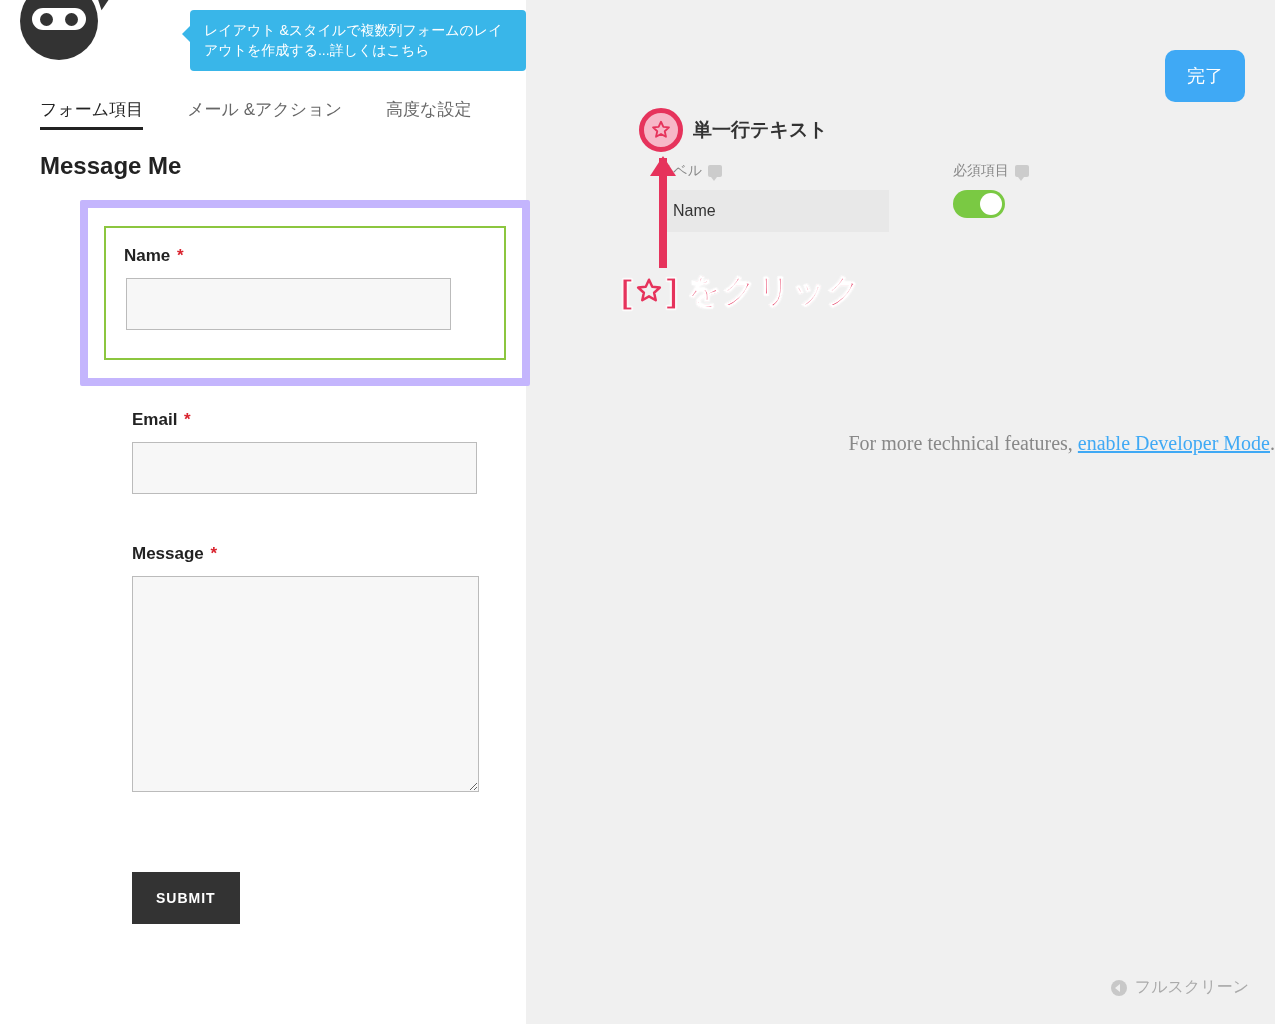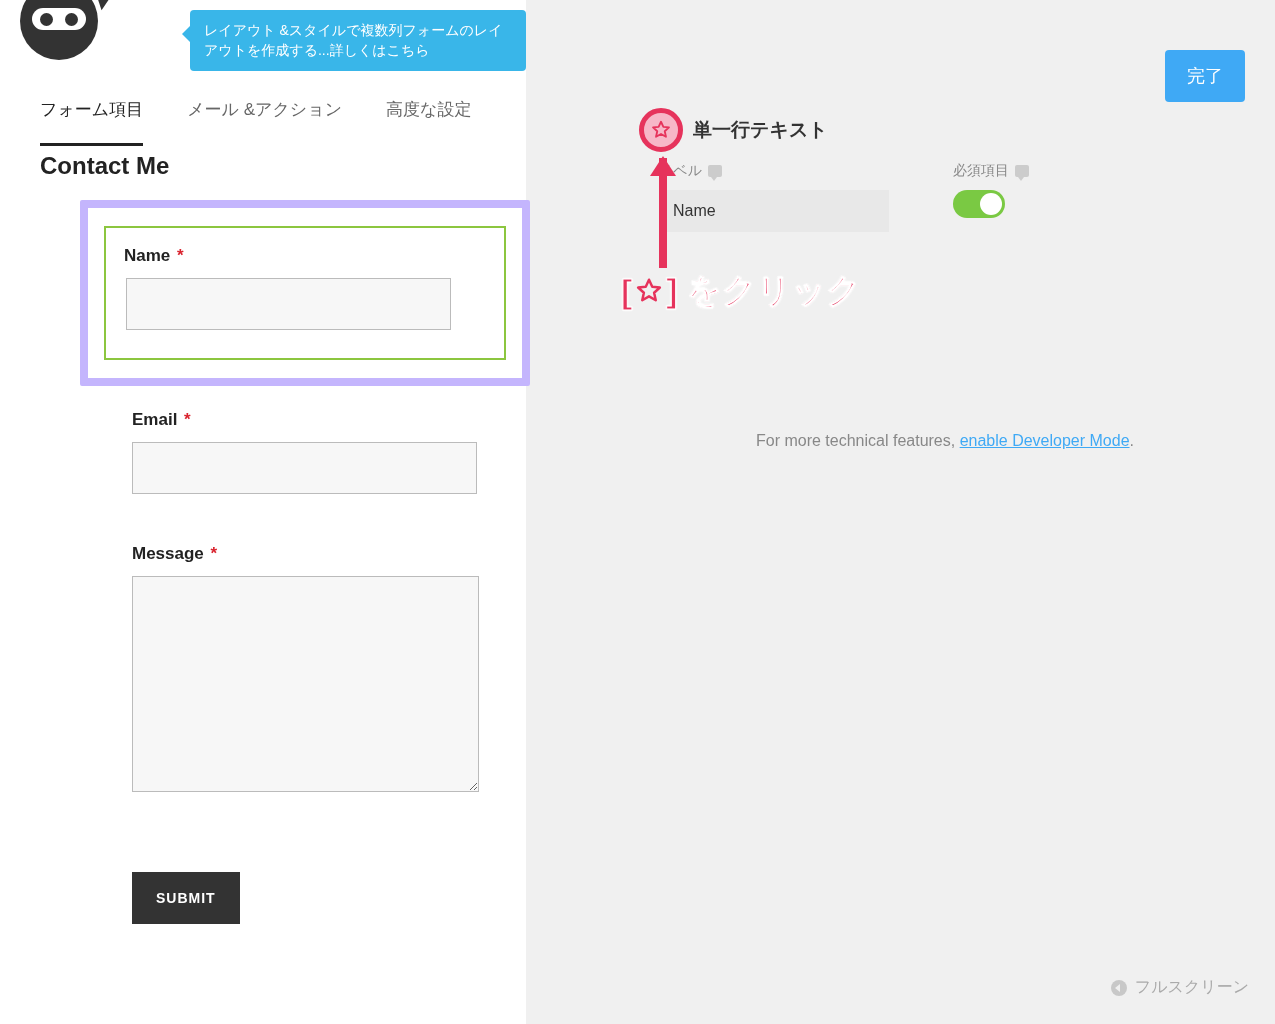--- a/index.html
+++ b/index.html
@@ -79,21 +79,21 @@
   }
 
   .tabs {
     position: absolute;
     left: 40px; top: 98px;
     display: flex;
     gap: 44px;
     font-size: 17px;
     color: #666;
   }
-  .tab { padding-bottom: 22px; cursor: pointer; }
+  .tab { padding-bottom: 6px; cursor: pointer; }
   .tab.active {
     color: #222;
     border-bottom: 3px solid #222;
   }
 
   .form-title {
     position: absolute;
     left: 40px; top: 152px;
     font-size: 24px;
     font-weight: 700;
@@ -166,21 +166,21 @@
     height: 100%;
     background: #f0f0f0;
   }
 
   .done-btn {
     position: absolute;
     right: 30px; top: 50px;
     background: #3fa9f5;
     color: #fff;
     border: none;
-    border-radius: 4px;
+    border-radius: 10px;
     padding: 14px 22px;
     font-size: 18px;
     cursor: pointer;
   }
 
   .field-header {
     position: absolute;
     left: 24px; top: 108px;
     display: flex;
     align-items: center;
@@ -295,23 +295,24 @@
     display: inline-flex;
     vertical-align: middle;
     margin: 0 2px;
   }
   .annotation-text .mini-star svg { width: 30px; height: 30px; }
 
   .dev-mode-text {
     position: absolute;
     left: 0; right: 0;
     top: 432px;
-    text-align: center;
-    font-size: 16px;
+    text-align: right;
+    font-size: 20px;
     color: #888;
+    font-family: Liberation Serif, serif;
   }
   .dev-mode-text a {
     color: #3fa9f5;
     text-decoration: underline;
   }
 
   .fullscreen-toggle {
     position: absolute;
     right: 26px; bottom: 26px;
     display: flex;
@@ -352,21 +353,21 @@
   </div>
 
   <div class="tooltip-bubble">レイアウト &amp;スタイルで複数列フォームのレイアウトを作成する...詳しくはこちら</div>
 
   <div class="tabs">
     <div class="tab active">フォーム項目</div>
     <div class="tab">メール &amp;アクション</div>
     <div class="tab">高度な設定</div>
   </div>
 
-  <div class="form-title">Contact Me</div>
+  <div class="form-title">Message Me</div>
 
   <div class="form-area">
 
     <div class="pink-outline">
       <div class="green-outline">
         <span class="field-label">
           <span>Name</span>
           <span class="required-star">*</span>
         </span>
         <input class="text-input" type="text" style="">

